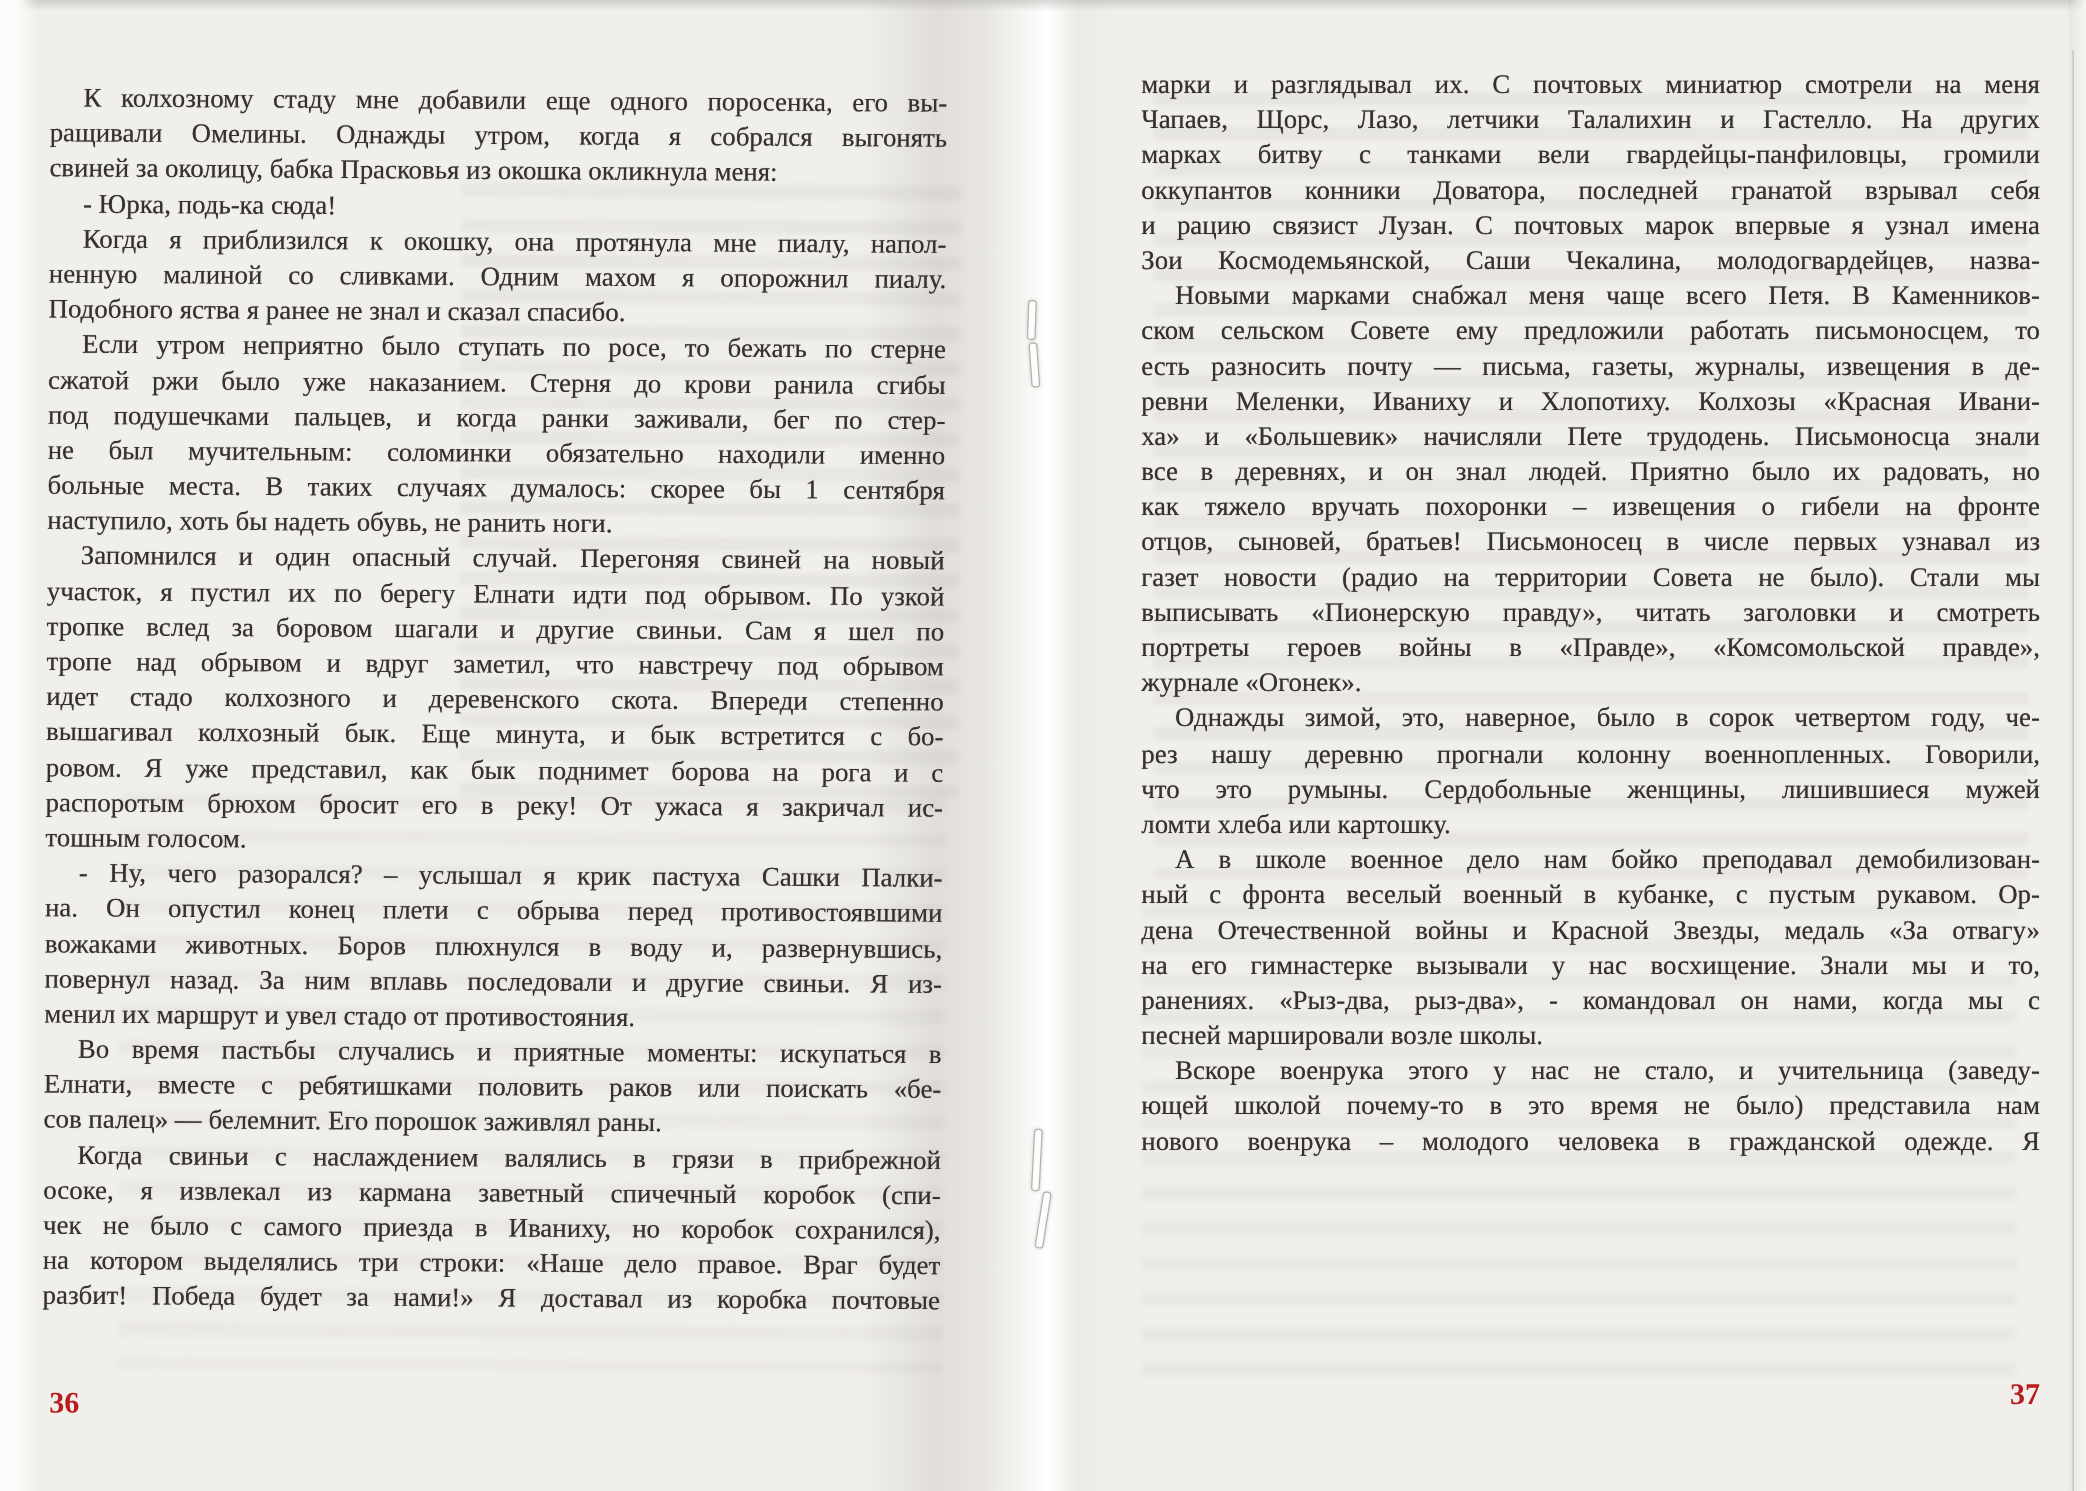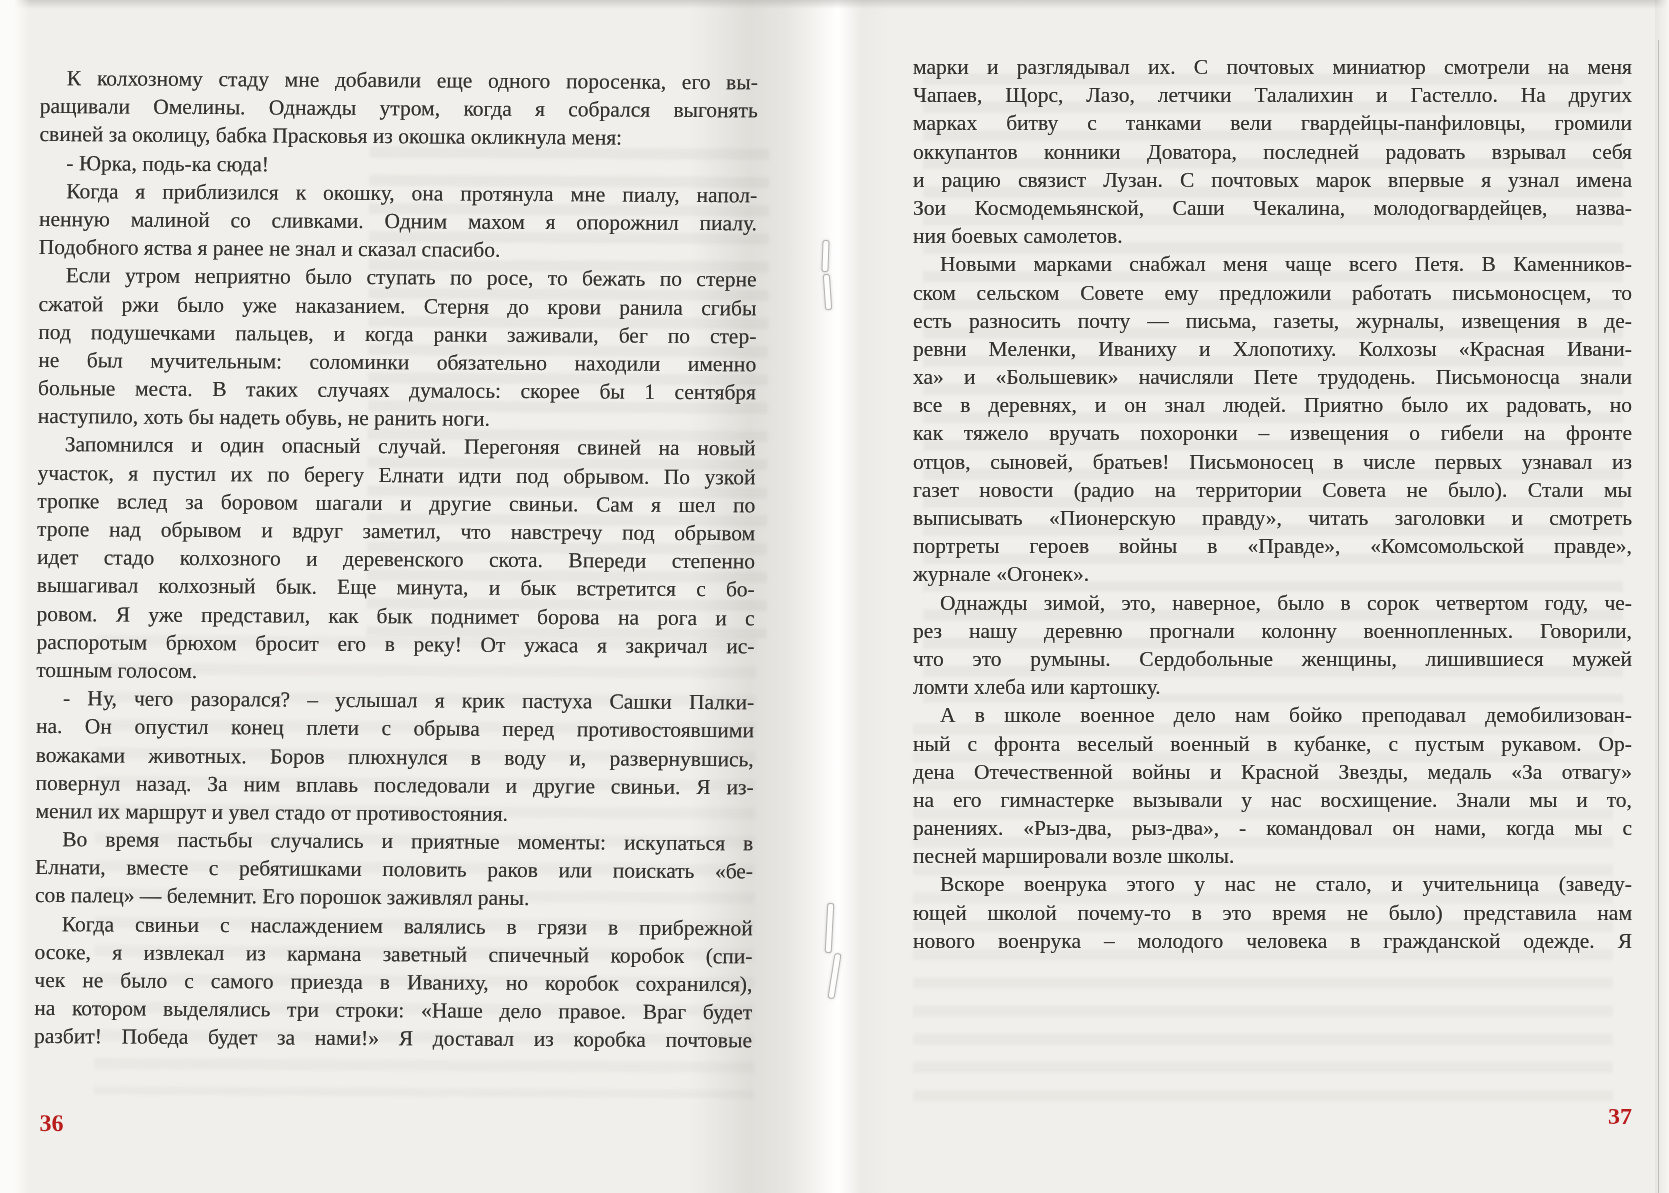--- a/index.html
+++ b/index.html
@@ -132,24 +132,23 @@
   </div>
 
   <div class="page page-right">
     <div class="ghost ghost-lines g-r1"></div>
     <div class="ghost ghost-lines g-r2"></div>
     <div class="text-block">
         <div class="para">
           <div class="line">марки и разглядывал их. С почтовых миниатюр смотрели на меня</div>
           <div class="line">Чапаев, Щорс, Лазо, летчики Талалихин и Гастелло. На других</div>
           <div class="line">марках битву с танками вели гвардейцы-панфиловцы, громили</div>
-          <div class="line">оккупантов конники Доватора, последней радовать взрывал себя</div>
+          <div class="line">оккупантов конники Доватора, последней гранатой взрывал себя</div>
           <div class="line">и рацию связист Лузан. С почтовых марок впервые я узнал имена</div>
           <div class="line">Зои Космодемьянской, Саши Чекалина, молодогвардейцев, назва-</div>
-          <div class="line last">ния боевых самолетов.</div>
         </div>
         <div class="para">
           <div class="line first">Новыми марками снабжал меня чаще всего Петя. В Каменников-</div>
           <div class="line">ском сельском Совете ему предложили работать письмоносцем, то</div>
           <div class="line">есть разносить почту — письма, газеты, журналы, извещения в де-</div>
           <div class="line">ревни Меленки, Иваниху и Хлопотиху. Колхозы «Красная Ивани-</div>
           <div class="line">ха» и «Большевик» начисляли Пете трудодень. Письмоносца знали</div>
           <div class="line">все в деревнях, и он знал людей. Приятно было их радовать, но</div>
           <div class="line">как тяжело вручать похоронки – извещения о гибели на фронте</div>
           <div class="line">отцов, сыновей, братьев! Письмоносец в числе первых узнавал из</div>

